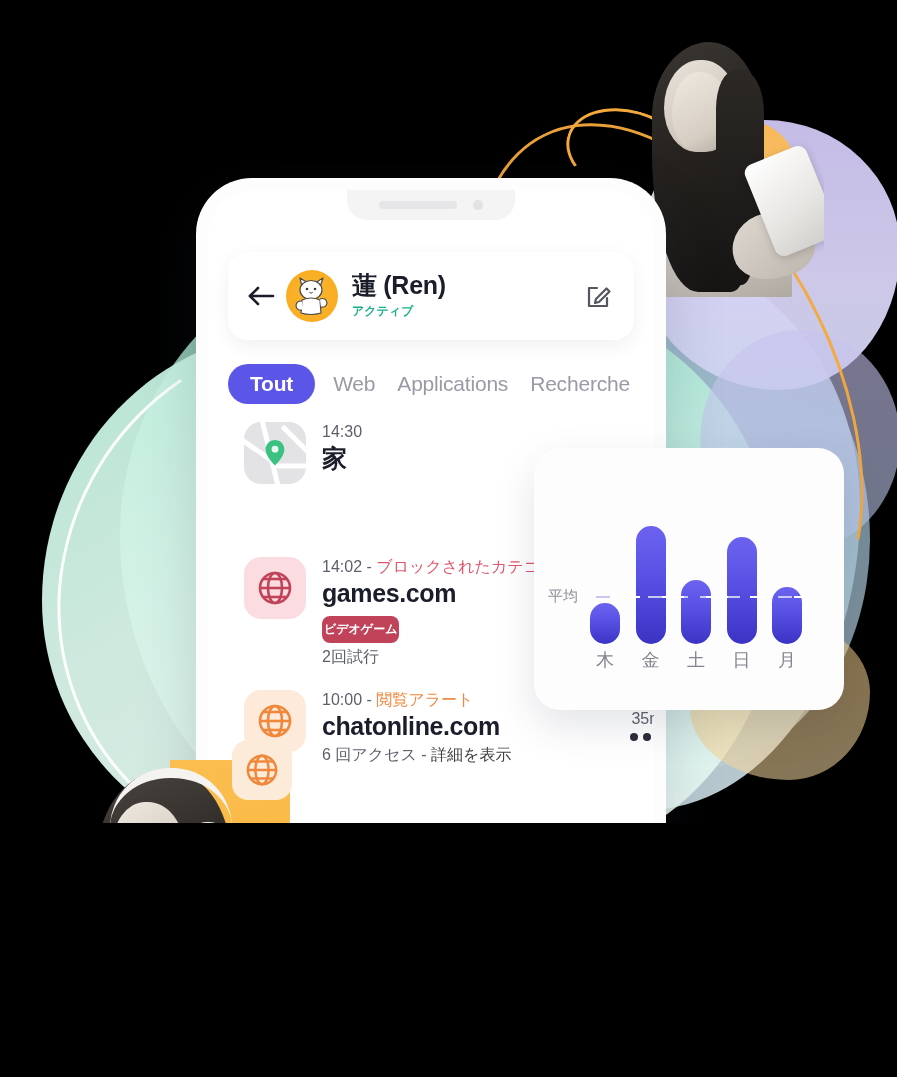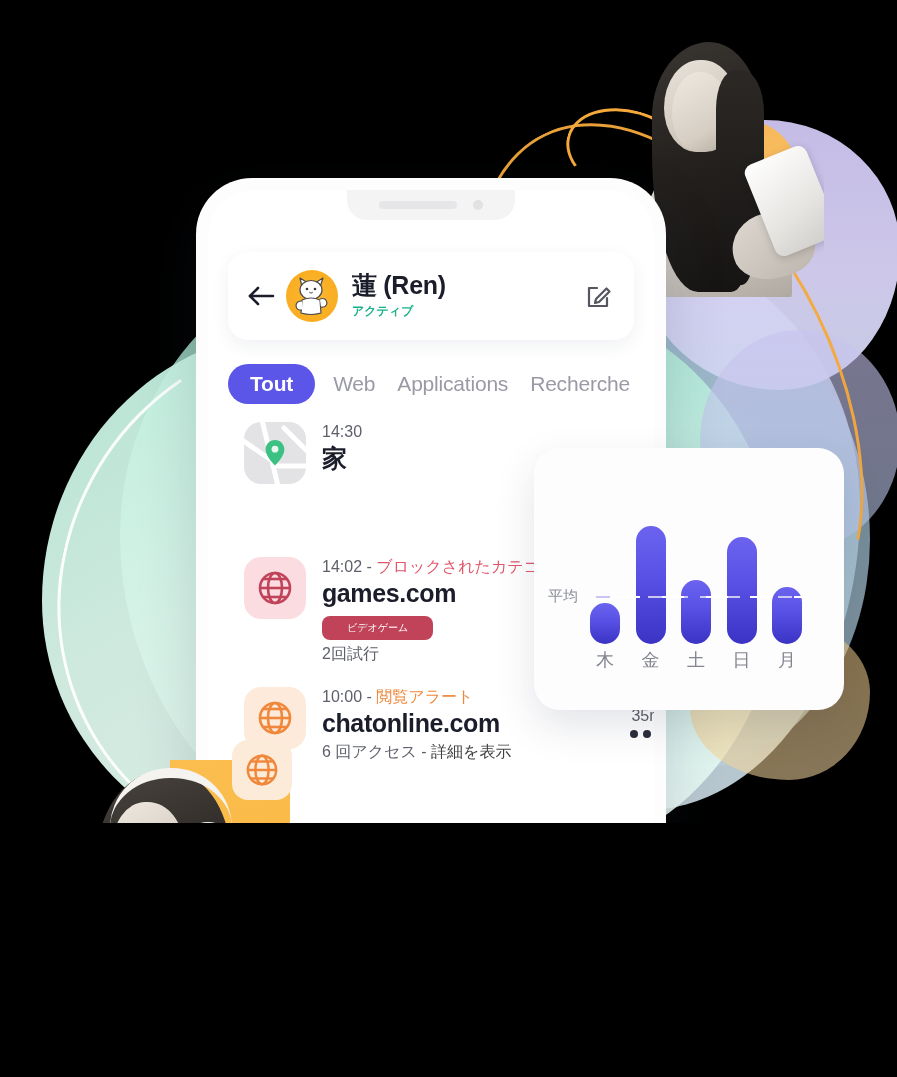--- a/index.html
+++ b/index.html
@@ -189,22 +189,22 @@
   .ico-pink{background:#fbdde1;}
   .ico-peach{background:#fdeada;}
   .row-body{margin-left:16px;flex:1 1 auto;min-width:0;}
   .row-time{font-size:16px;color:#5d5f6b;line-height:1.25;}
   .row-title{font-size:25px;font-weight:700;color:#1b1d2a;line-height:1.22;letter-spacing:-.4px;margin-top:1px;}
   .row-sub{font-size:16px;color:#5d5f6b;margin-top:4px;}
   .sec-title{font-size:25px;font-weight:700;color:#be185d;margin:22px 0 18px 0;text-align:right;}
   .mark-red{color:#e1566b;}
   .mark-orange{color:#f0873a;}
   .link{color:#404040;}
-  .badge{display:inline-block;background:#c0435a;color:#fff;font-size:10px;font-weight:400;
-    border-radius:8px;padding:5px 25px;margin-top:7px;}
+  .badge{display:inline-block;background:#c0435a;color:#fff;font-size:12px;font-weight:700;
+    border-radius:8px;padding:5px 2px;margin-top:7px;}
   .row-right{flex:0 0 auto;text-align:center;margin-left:6px;padding-top:20px;}
   .right-dur{font-size:16px;color:#5d5f6b;}
   .dots{display:flex;gap:5px;justify-content:center;margin-top:5px;}
   .dot{width:8px;height:8px;border-radius:50%;background:#2b2d3a;}
 
   
   .chart-card{position:absolute;left:534px;top:448px;width:310px;height:262px;
     background:#fdfdfe;border-radius:26px;box-shadow:0 16px 40px rgba(40,50,80,.13);}
   .chart-title{text-align:center;font-size:21px;color:#72747f;padding-top:26px;letter-spacing:.5px;}
   .plot{position:absolute;left:56px;top:68px;width:212px;height:128px;}

